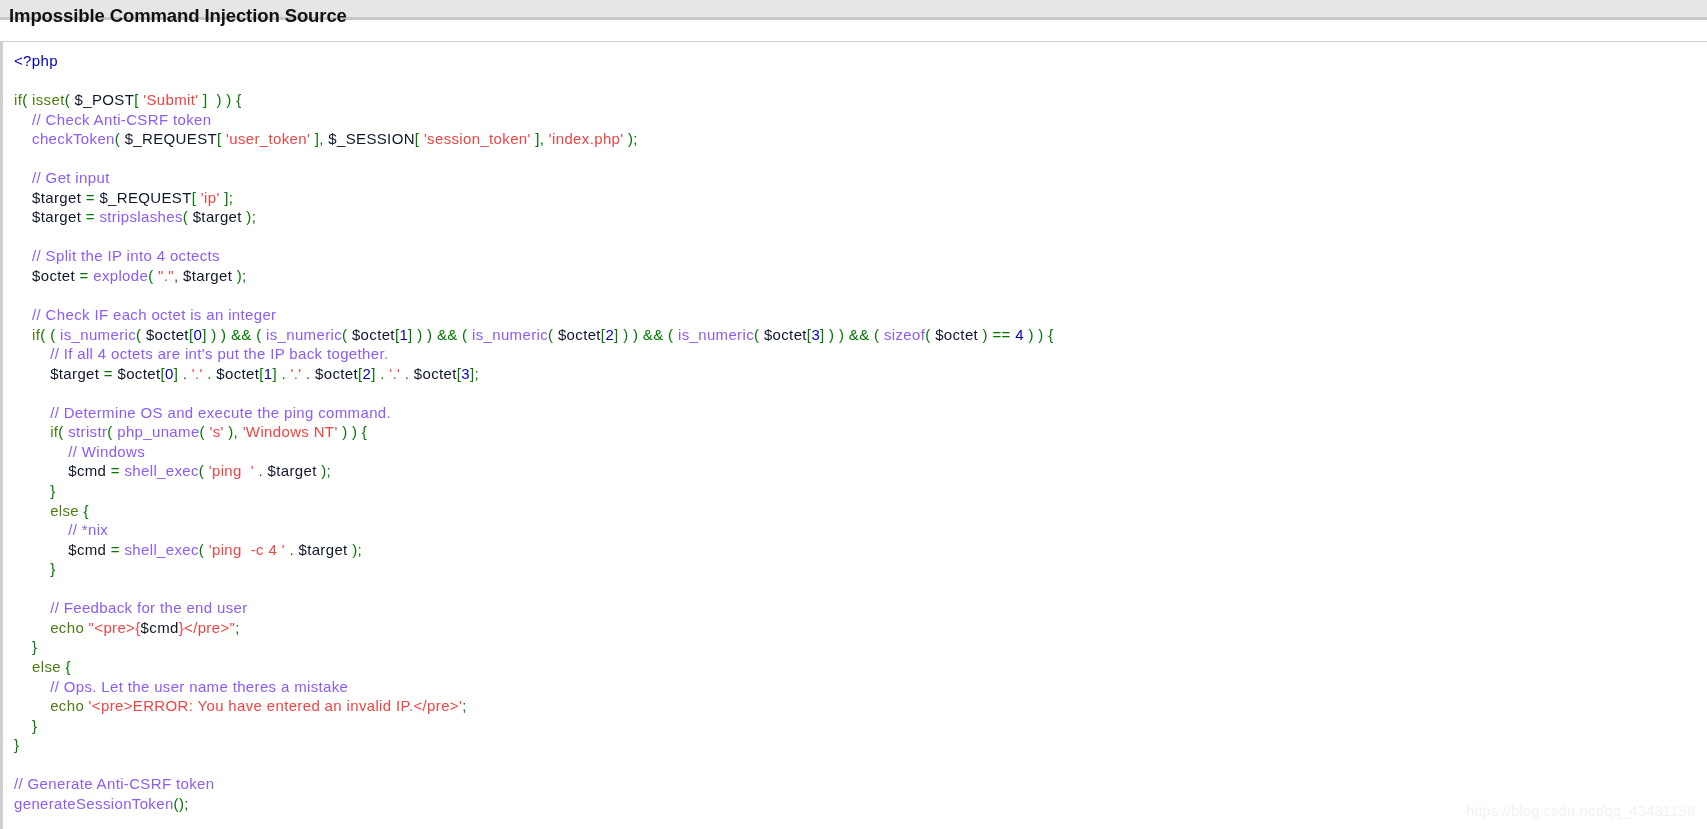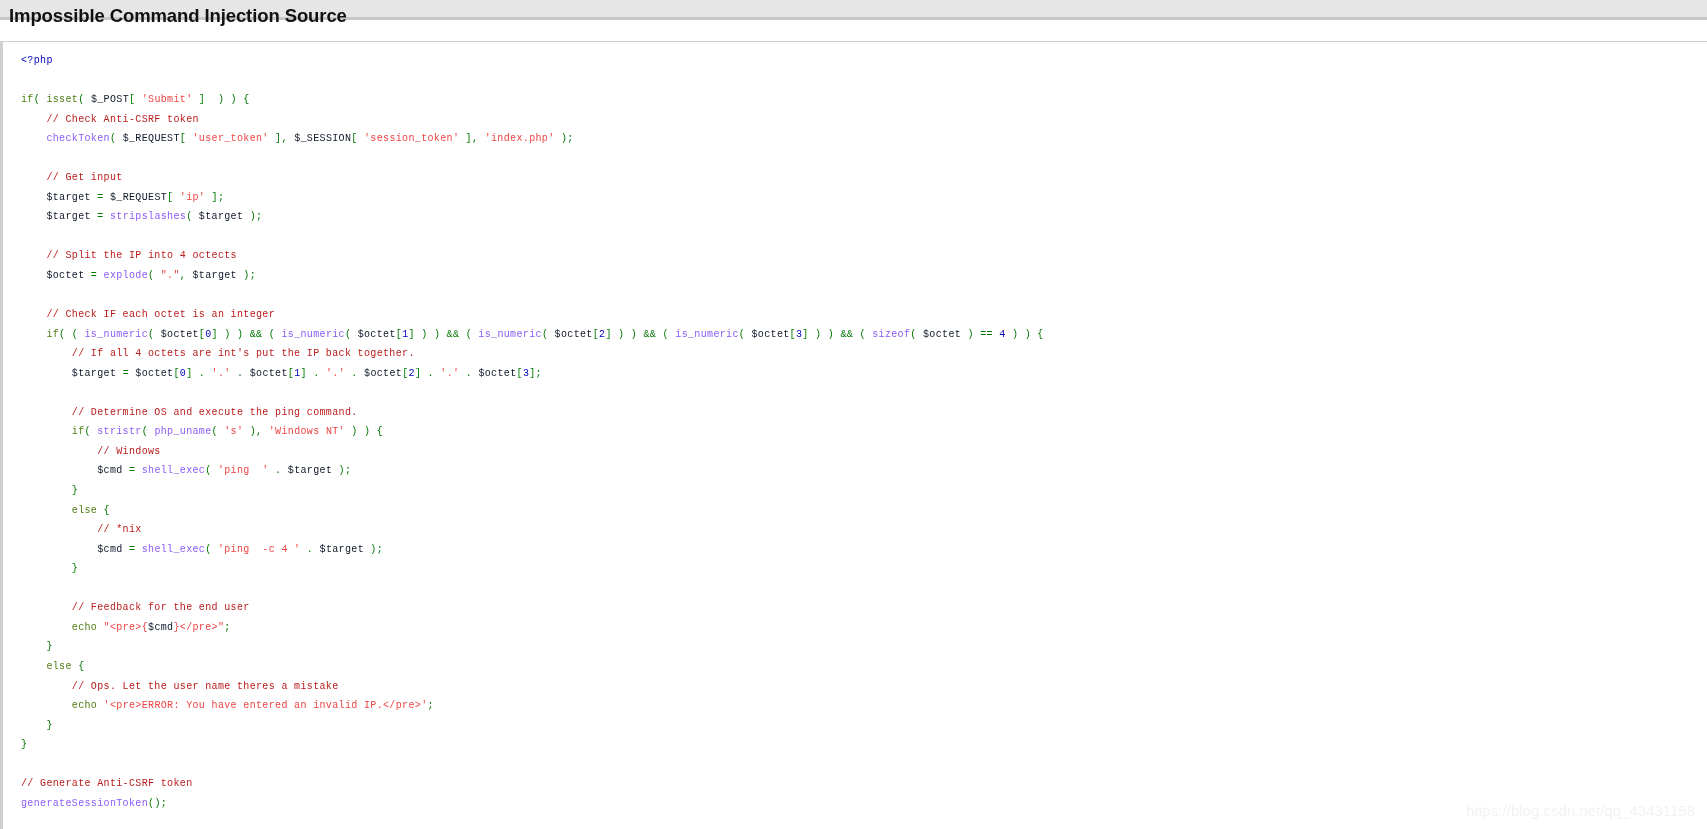--- a/index.html
+++ b/index.html
@@ -46,37 +46,37 @@
     background: #ffffff;
     border-top: 1px solid #cfcfcf;
     border-left: 3px solid #cfcfcf;
     box-sizing: border-box;
     overflow: hidden;
   }
   #code-block {
     position: absolute;
     left: 0; top: 0;
     margin: 0;
-    padding: 9px 0 0 18px;
-    font-family: Liberation Mono, monospace;
-    font-size: 10px;
+    padding: 9px 0 0 11px;
+    font-family: Liberation Sans, sans-serif;
+    font-size: 15px;
     line-height: 19.55px;
     white-space: pre;
     color: #000000;
     letter-spacing: 0.35px;
   }
   #code-block .ln { display: block; height: 19.55px; }
 
   
   .t-php   { color: #0000bb; }   
   .t-kw    { color: #4d7c0f; }   
   .t-fn    { color: #8b5cf6; }   
   .t-var   { color: #0f172a; }   
   .t-str   { color: #ef4444; }   
-  .t-cmt   { color: #b91c1c; }   
+  .t-cmt   { color: #8b5cf6; }   
   .t-op    { color: #007700; }   
   .t-num   { color: #0000bb; }   
   .t-plain { color: #000000; }
 
   
   #watermark {
     position: absolute;
     right: 12px;
     bottom: 10px;
     font-family: "Liberation Sans", sans-serif;

